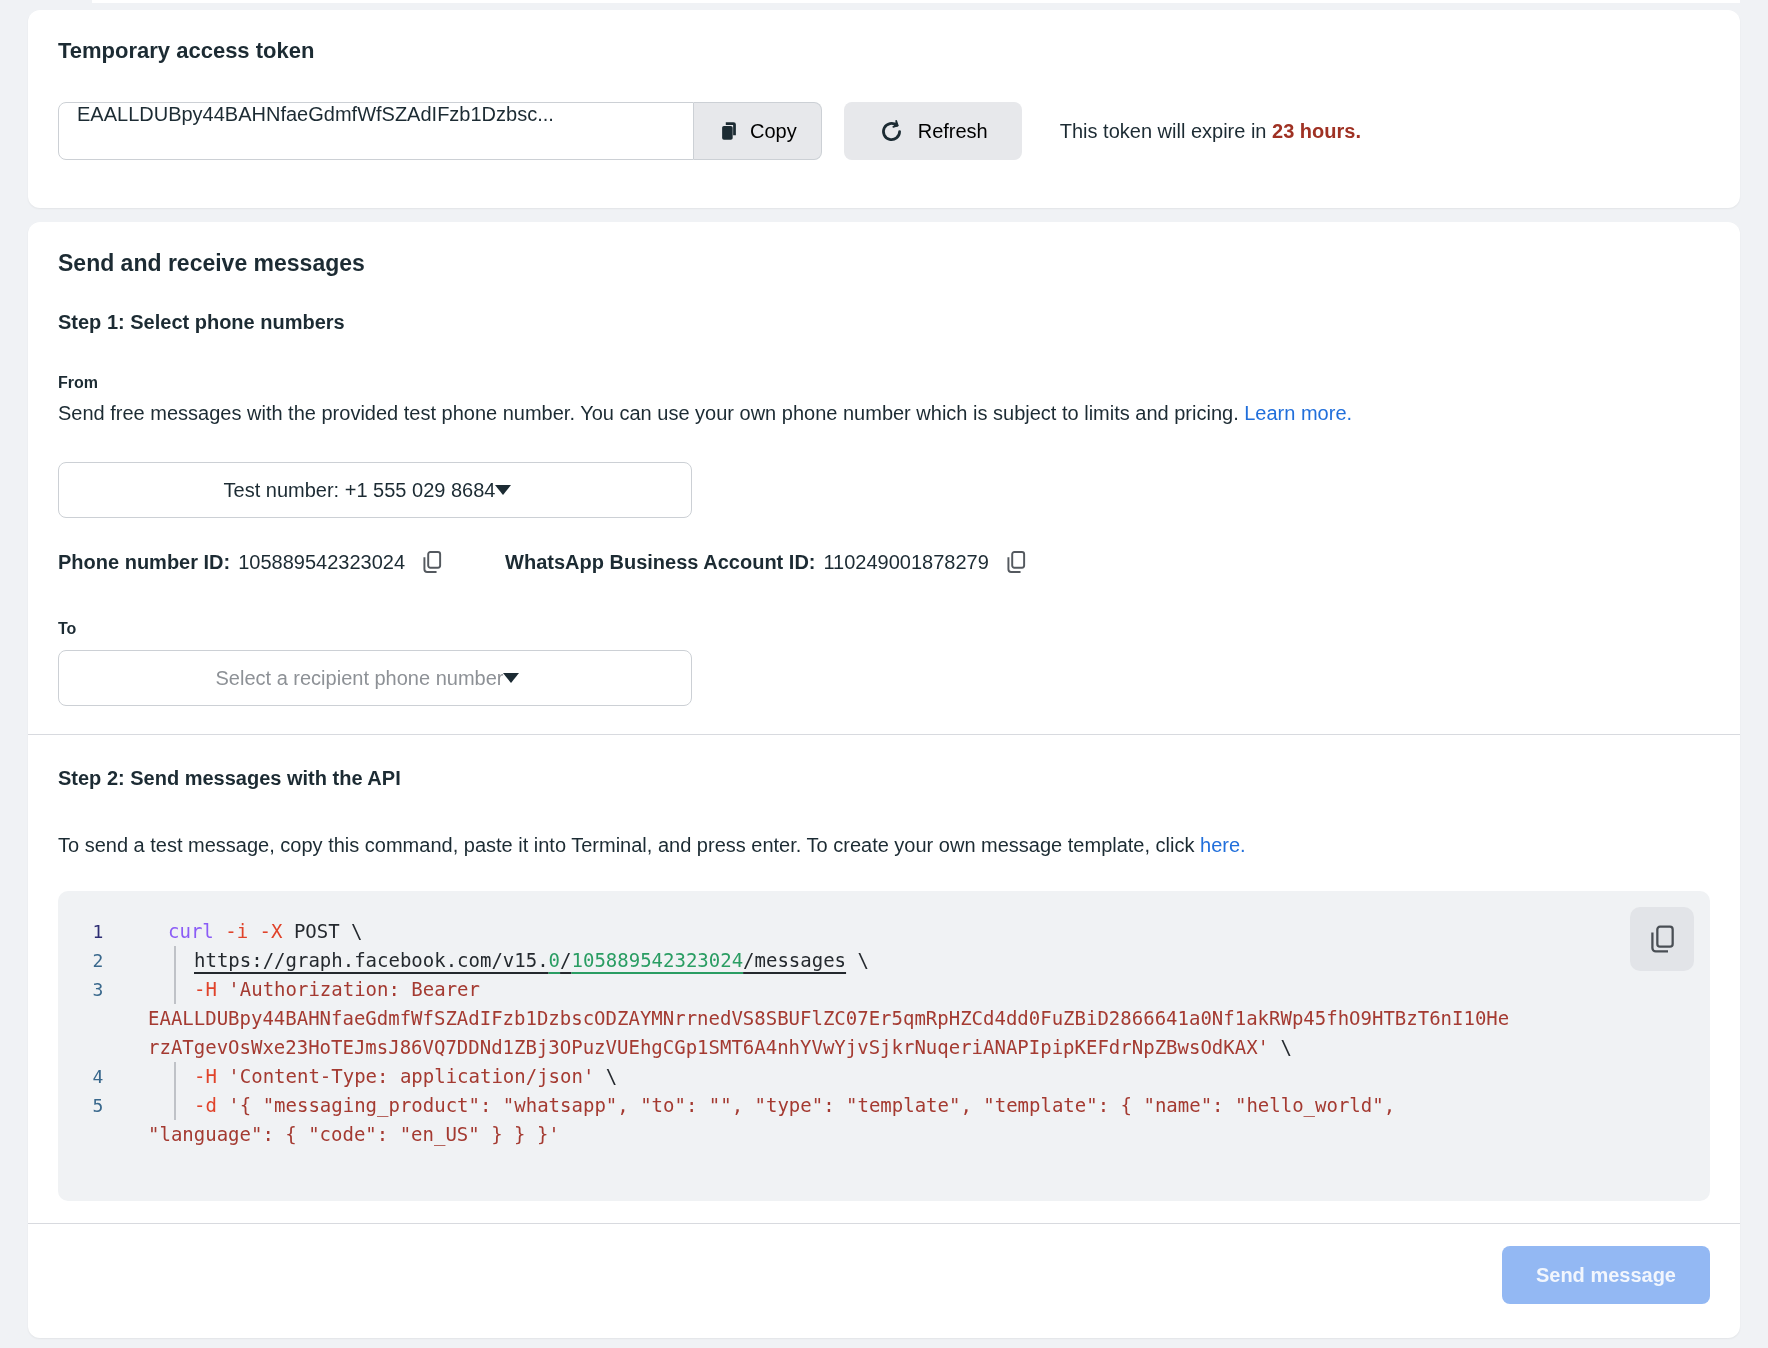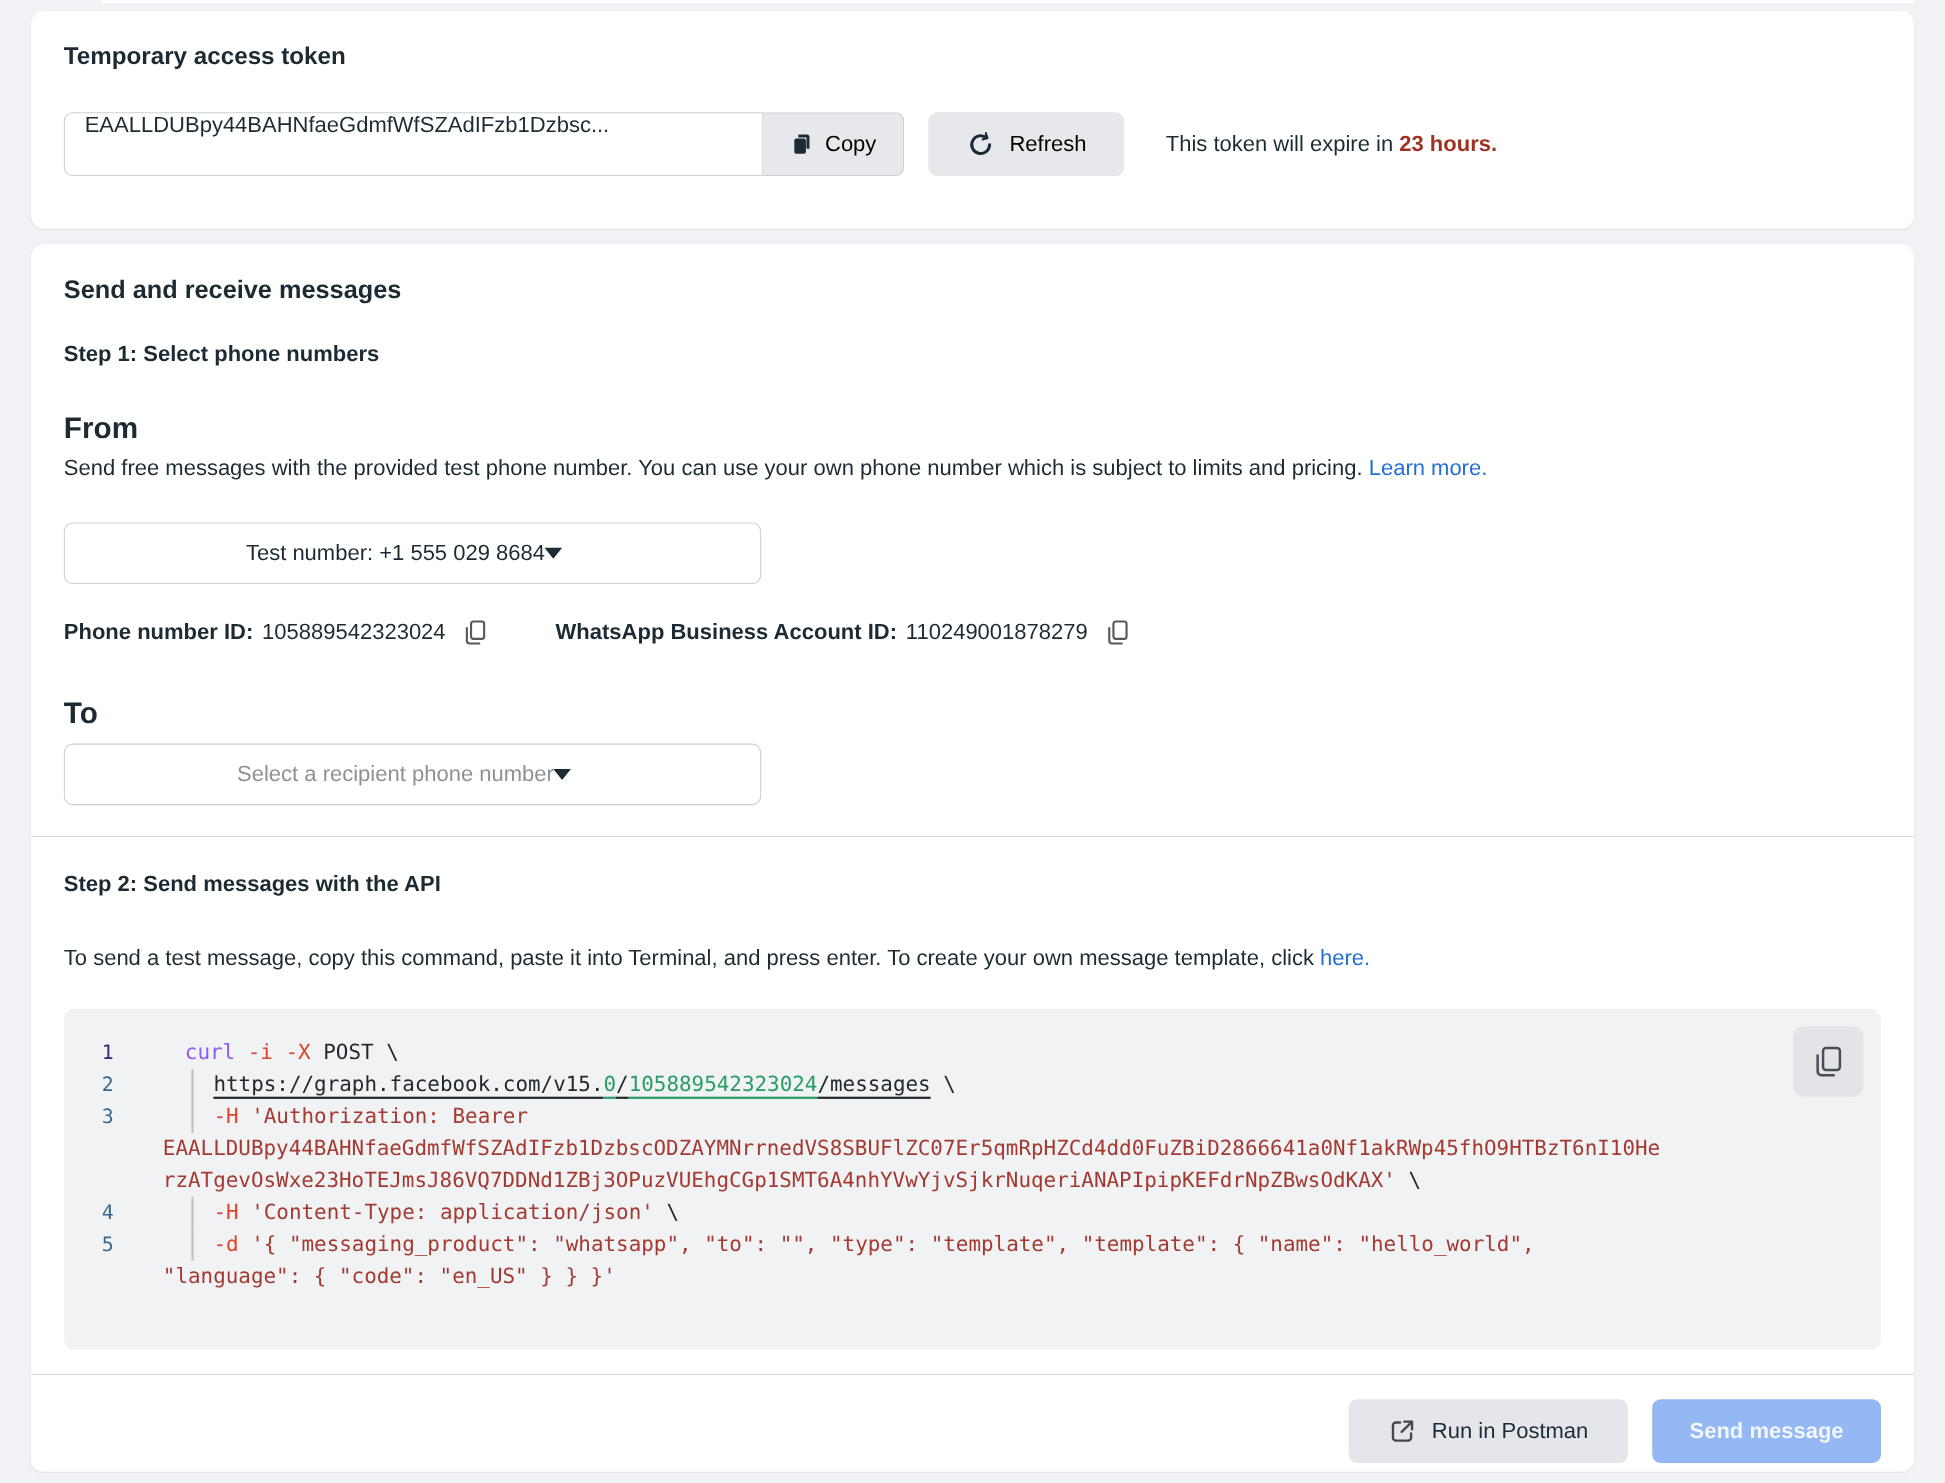--- a/index.html
+++ b/index.html
@@ -12,21 +12,21 @@
     overflow: hidden;
   }
   .top-strip { position:absolute; top:0; left:92px; right:28px; height:3px; background:#ffffff; }
   .card { position:absolute; left:28px; right:28px; background:#fff; border-radius:12px; box-shadow:0 1px 2px rgba(0,0,0,.06); }
   #card-token { top:10px; height:198px; padding:28px 30px; }
   #card-send  { top:222px; bottom:10px; padding:28px 30px 16px; }
 
   .card-title { font-size:22px; font-weight:700; }
   .section-title { font-size:23px; font-weight:700; }
   .step-title { font-size:20px; font-weight:700; }
-  .field-label { font-size:27px; font-weight:700; }
+  .field-label { font-size:16px; font-weight:700; }
 
   
   .token-row { display:flex; align-items:center; margin-top:38px; }
   .token-input {
     width:636px; height:58px; background:#fff; border:1px solid #ccd0d5;
     border-radius:8px 0 0 8px; padding:0 18px; font-size:20px;
     display:flex; white-space:nowrap; overflow:hidden; color:#1c2b33;
   }
   .btn { display:flex; align-items:center; justify-content:center; cursor:pointer; user-select:none; }
   .copy-btn {
@@ -222,27 +222,17 @@
         <svg width="32" height="34" viewBox="0 0 24 24" fill="none" stroke="#494e54" stroke-width="1.7">
           <rect x="8.5" y="2.8" width="11.5" height="15" rx="2"></rect>
           <path d="M4.8 7.2v11.6a2.5 2.5 0 0 0 2.5 2.5h9.2"></path>
         </svg>
       </span>
     </button>
   </div>
 
   <div class="footer-divider"></div>
   <div class="btn-row">
-    <button class="btn btn-postman">
-      <span>
-        <svg width="26" height="26" viewBox="0 0 24 24" fill="none" stroke="#44484d" stroke-width="2" stroke-linecap="round" stroke-linejoin="round">
-          <path d="M10 4.8H6.5A2.5 2.5 0 0 0 4 7.3v10.2A2.5 2.5 0 0 0 6.5 20h10.2a2.5 2.5 0 0 0 2.5-2.5V14"></path>
-          <path d="M13.5 4h6.5v6.5"></path>
-          <path d="M19.6 4.4l-8.3 8.3"></path>
-        </svg>
-      </span>
-      <span>Run in Postman</span>
-    </button>
     <button class="btn btn-send">
       <span>Send message</span>
     </button>
   </div>
 </section>
 
 </body></html>

